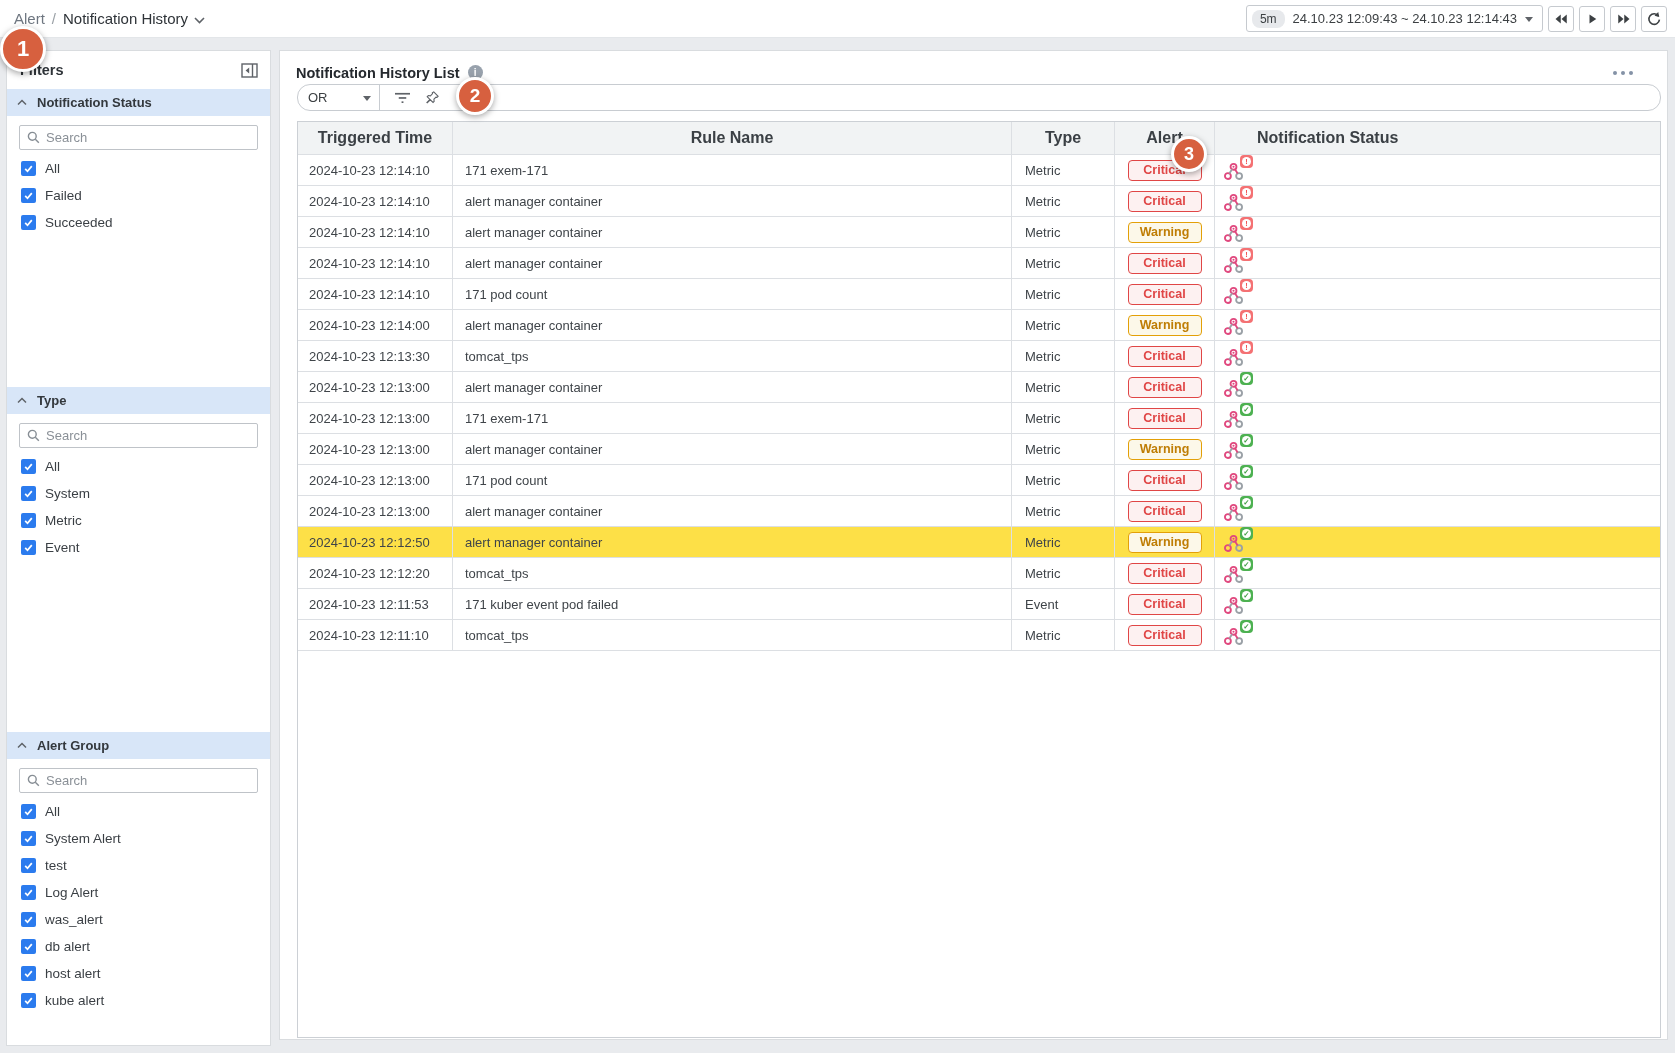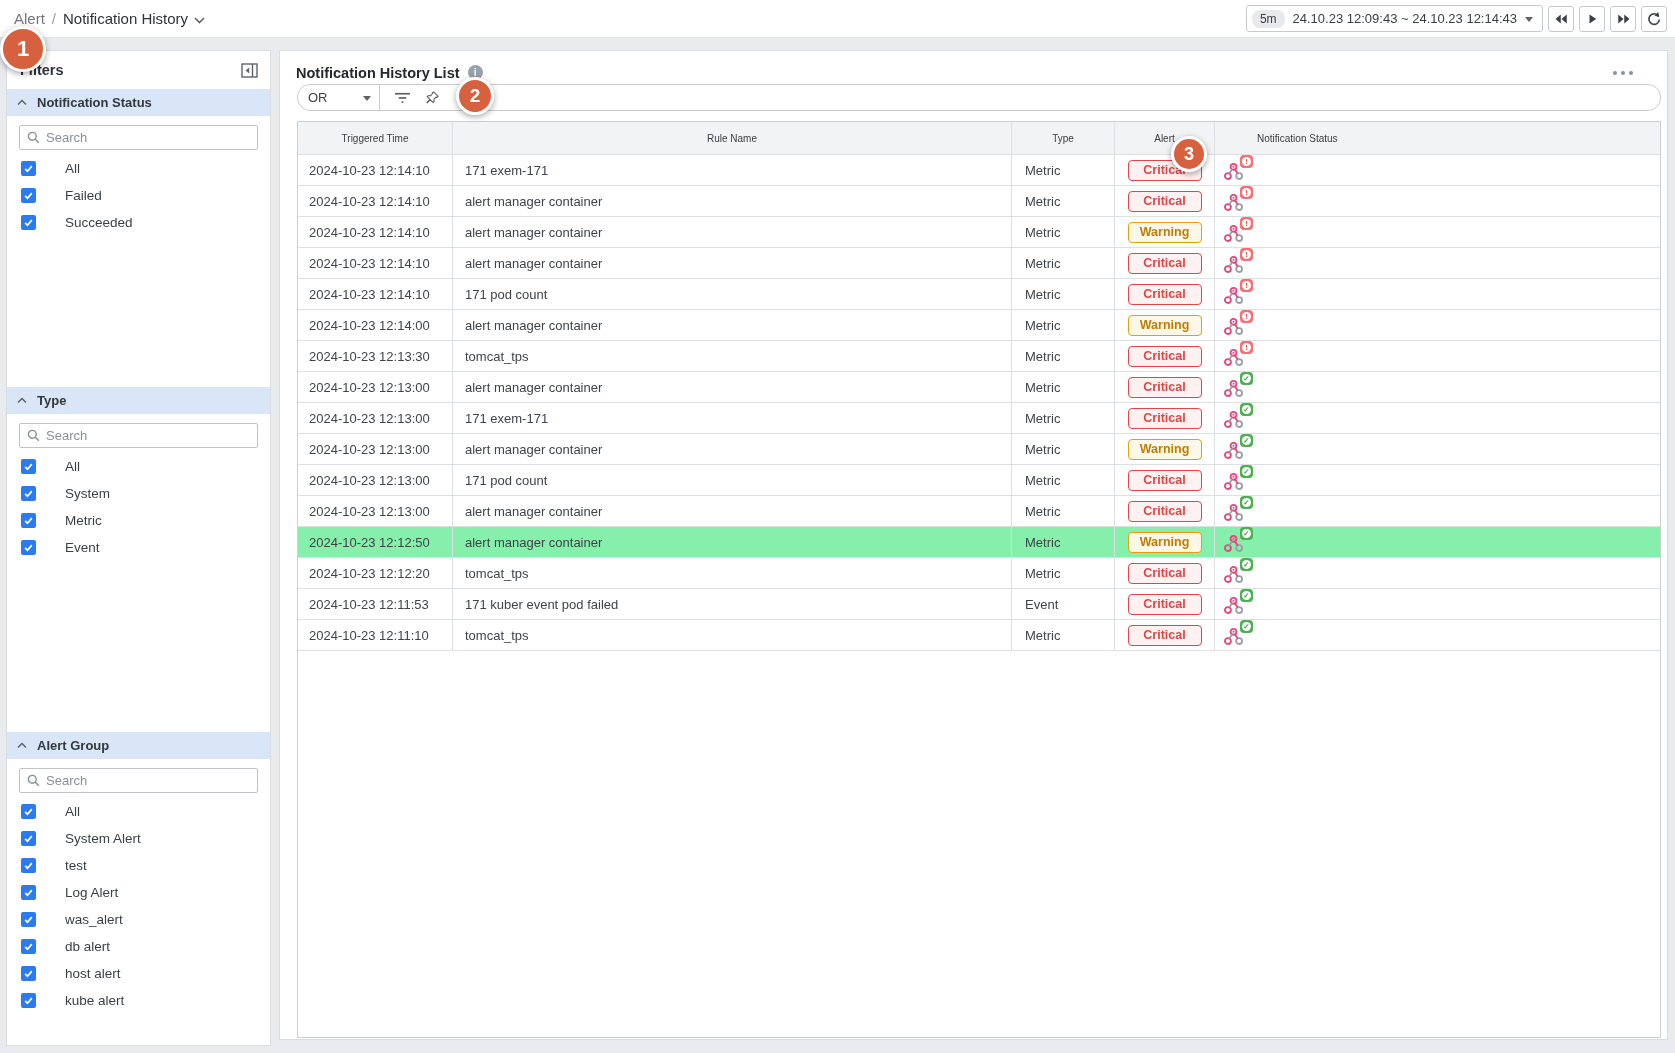--- a/index.html
+++ b/index.html
@@ -38,40 +38,40 @@
   .sec { display:flex; flex-direction:column; }
   .sec0 { height:298px; } .sec1 { height:345px; } .sec2 { flex:1; }
   .sec-head { height:27px; background:#d8e6f8; display:flex; align-items:center; gap:10px; padding:0 10px; cursor:pointer; }
   .sec-title { font-size:13px; font-weight:bold; color:#33383d; }
   .search { margin:9px 12px 5px 12px; height:25px; border:1px solid #bfc3c8; border-radius:2px; display:flex; align-items:center; gap:6px; padding:0 7px; background:#fff; }
   .search input { border:none; outline:none; flex:1; font-size:13px; font-family:"Liberation Sans", sans-serif; color:#3c4043; min-width:0; }
   .search input::placeholder { color:#8a9097; }
   .items { display:flex; flex-direction:column; }
   .chk-item { height:27px; display:flex; align-items:center; gap:9px; padding-left:14px; cursor:pointer; }
   .chk { width:15px; height:15px; border-radius:2px; background:#2b7bee; display:flex; align-items:center; justify-content:center; flex:none; }
-  .lbl { font-size:13.5px; color:#3a3f44;margin-left:20px; }
+  .lbl { font-size:13.5px; color:#3a3f44; }
 
   
   .main { left:279px; top:50px; width:1389px; height:990px; }
   .mp-head { height:33px; display:flex; align-items:center; justify-content:space-between; padding:10px 34px 0 16px; }
   .mp-title-wrap { display:flex; align-items:center; gap:8px; }
   .mp-title { font-size:14.5px; font-weight:bold; color:#25292e; }
   .info-ic { width:15px; height:15px; border-radius:50%; background:#98a1ac; color:#fff; font-size:10px; font-weight:bold; display:flex; align-items:center; justify-content:center; cursor:pointer; }
   .more-ic { display:flex; gap:4px; cursor:pointer; padding:4px 0; }
   .more-ic i { width:4px; height:4px; border-radius:50%; background:#8492a6; }
 
   .fbar { position:absolute; left:17px; top:33px; width:1364px; height:27px; border:1px solid #c8ccd1; border-radius:13px; display:flex; align-items:center; background:#fff; }
   .or-seg { width:82px; height:100%; border-right:1px solid #c8ccd1; display:flex; align-items:center; justify-content:space-between; padding:0 8px 0 10px; font-size:13px; color:#3c4043; cursor:pointer; }
   .fbar-ic { margin-left:14px; cursor:pointer; display:flex; }
 
   .tbl-wrap { position:absolute; left:17px; top:70px; width:1364px; height:917px; border:1px solid #ccd0d5; background:#fff; }
   .thead { display:flex; height:33px; background:#f1f3f4; border-bottom:1px solid #dcdfe3; }
-  .th { font-size:10px; font-weight:normal; color:#3b4045; display:flex; align-items:center; justify-content:center; border-right:1px solid #dcdfe3; }
+  .th { font-size:16px; font-weight:bold; color:#3b4045; display:flex; align-items:center; justify-content:center; border-right:1px solid #dcdfe3; }
   .trow { display:flex; height:31px; border-bottom:1px solid #dcdfe3; background:#fff; }
-  .trow.hl { background:#86efac; }
+  .trow.hl { background:#fde047; }
   .td { font-size:13px; color:#3f4449; display:flex; align-items:center; border-right:1px solid #dcdfe3; }
   .c1 { width:155px; } .c2 { width:559px; } .c3 { width:103px; } .c4 { width:100px; } .c5 { flex:1; border-right:none; }
   .td.c1 { padding-left:11px; } .td.c2 { padding-left:12px; } .td.c3 { padding-left:13px; }
   .td.c4 { justify-content:center; } .td.c5 { padding-left:8px; }
   .th.c5 { justify-content:flex-start; padding-left:42px; }
 
   .alert-badge { width:74px; height:21px; border-radius:4px; display:flex; align-items:center; justify-content:center; font-size:12.5px; font-weight:600; }
   .alert-badge.critical { color:#e04646; border:1px solid #e04646; background:#fdf1f1; }
   .alert-badge.warning  { color:#bf7d05; border:1px solid #e3a008; background:#fcf8e9;text-align:center; }
 

